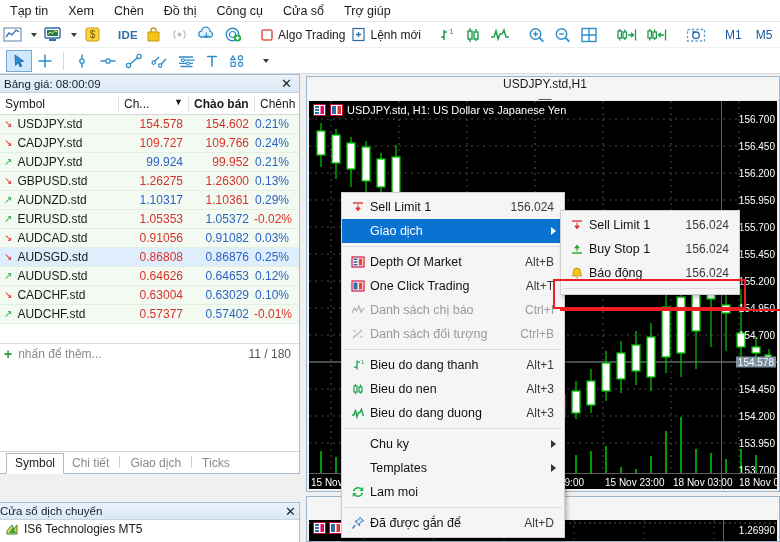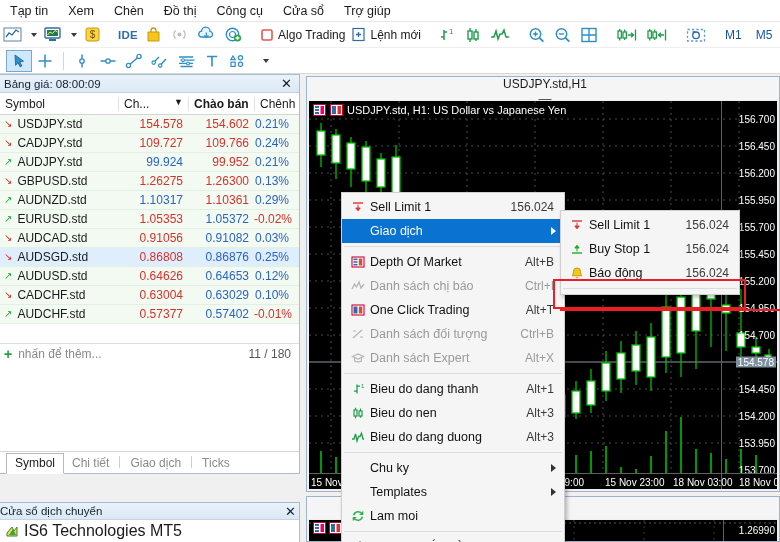--- a/index.html
+++ b/index.html
@@ -102,21 +102,21 @@
   .nav {
     position: absolute; left: 0; top: 502px; width: 300px; height: 40px;
     background: #ffffff; border: 1px solid #a8bcd0; border-left:none; border-bottom:none;
   }
   .nav-title {
     height: 17px; background: linear-gradient(#eaf2fa,#dbe8f4);
     border-bottom: 1px solid #c3d4e4; display: flex; align-items: center;
     padding: 0 0; font-size: 11.5px; color: #10232e;
   }
   .nav-title .x { margin-left:auto; font-size: 13px; padding: 0 3px; cursor:default;}
-  .nav-row { display:flex; align-items:center; gap:5px; padding: 2px 0 0 5px; font-size: 16px; color:#1a1a1a;}
+  .nav-row { display:flex; align-items:center; gap:5px; padding: 2px 0 0 5px; font-size: 12px; color:#1a1a1a;}
 
   
   .chartwin {
     position: absolute; left: 306px; top: 76px; width: 474px; height: 416px;
     background: #f0f0f0; border: 1px solid #9fb4c8;
   }
   .chart-title {
     height: 23px; display: flex; align-items: center; padding: 0 2px 0 6px;
     background: #f5f5f5; font-size: 12px; color: #1a1a1a; flex-direction: column;
   }
@@ -878,59 +878,49 @@
             <rect x="1" y="2" width="12" height="10" fill="#fff" stroke="#c03" stroke-width="1.1"></rect>
             <rect x="2.5" y="3.5" width="4" height="1.6" fill="#2f6ca8"></rect>
             <rect x="2.5" y="6.2" width="4" height="1.6" fill="#2f6ca8"></rect>
             <rect x="2.5" y="8.9" width="4" height="1.6" fill="#2f6ca8"></rect>
             <rect x="7.8" y="3.5" width="3.5" height="7" fill="#e0483a"></rect>
           </svg>
         </span>
         <span class="lbl">Depth Of Market</span>
         <span class="acc">Alt+B</span>
       </div>
-      <div class="ctxrow disabled">
-        <span class="ico">
-          <svg width="14" height="14" viewBox="0 0 14 14">
-            <polyline points="1,10 3.5,5 5.5,8 8,3 10,9 13,5" fill="none" stroke="#b5b5b5" stroke-width="1.3"></polyline>
-          </svg>
-        </span>
-        <span class="lbl">Danh sách chị báo</span>
-        <span class="acc">Ctrl+I</span>
-      </div>
       <div class="ctxrow">
         <span class="ico">
           <svg width="14" height="14" viewBox="0 0 14 14">
             <rect x="1" y="2" width="12" height="10" fill="#fff" stroke="#c03" stroke-width="1.1"></rect>
             <rect x="2.5" y="3.5" width="4" height="7" fill="#2f6ca8"></rect>
             <rect x="7.8" y="3.5" width="3.5" height="7" fill="#e0483a"></rect>
           </svg>
         </span>
         <span class="lbl">One Click Trading</span>
         <span class="acc">Alt+T</span>
       </div>
       <div class="ctxrow disabled">
         <span class="ico">
           <svg width="14" height="14" viewBox="0 0 14 14">
+            <polyline points="1,10 3.5,5 5.5,8 8,3 10,9 13,5" fill="none" stroke="#b5b5b5" stroke-width="1.3"></polyline>
+          </svg>
+        </span>
+        <span class="lbl">Danh sách chị báo</span>
+        <span class="acc">Ctrl+I</span>
+      </div>
+      <div class="ctxrow disabled">
+        <span class="ico">
+          <svg width="14" height="14" viewBox="0 0 14 14">
             <path d="M2 11L11 3" stroke="#b5b5b5" stroke-width="1.3"></path>
             <path d="M2 4h3M9 10h3" stroke="#b5b5b5" stroke-width="1.2"></path>
           </svg>
         </span>
         <span class="lbl">Danh sách đối tượng</span>
         <span class="acc">Ctrl+B</span>
-      </div>
-      <div class="ctxrow disabled">
-        <span class="ico">
-          <svg width="14" height="14" viewBox="0 0 14 14">
-            <path d="M1.5 5.5L7 3l5.5 2.5L7 8z" fill="none" stroke="#b5b5b5" stroke-width="1.2"></path>
-            <path d="M3.5 6.8v2.4c0 .9 1.6 1.6 3.5 1.6s3.5-.7 3.5-1.6V6.8" fill="none" stroke="#b5b5b5" stroke-width="1.2"></path>
-          </svg>
-        </span>
-        <span class="lbl">Danh sách Expert</span>
-        <span class="acc">Alt+X</span>
       </div>
       <div class="ctxsep"></div>
       <div class="ctxrow">
         <span class="ico">
           <svg width="14" height="14" viewBox="0 0 14 14">
             <path d="M6 2.5v9M6 4.2h3M3 9.2h3" stroke="#1f9d4d" stroke-width="1.3" fill="none"></path>
             <text x="10" y="6" font-size="6" fill="#1f9d4d" font-family="Liberation Sans">1</text>
           </svg>
         </span>
         <span class="lbl">Bieu do dang thanh</span>

